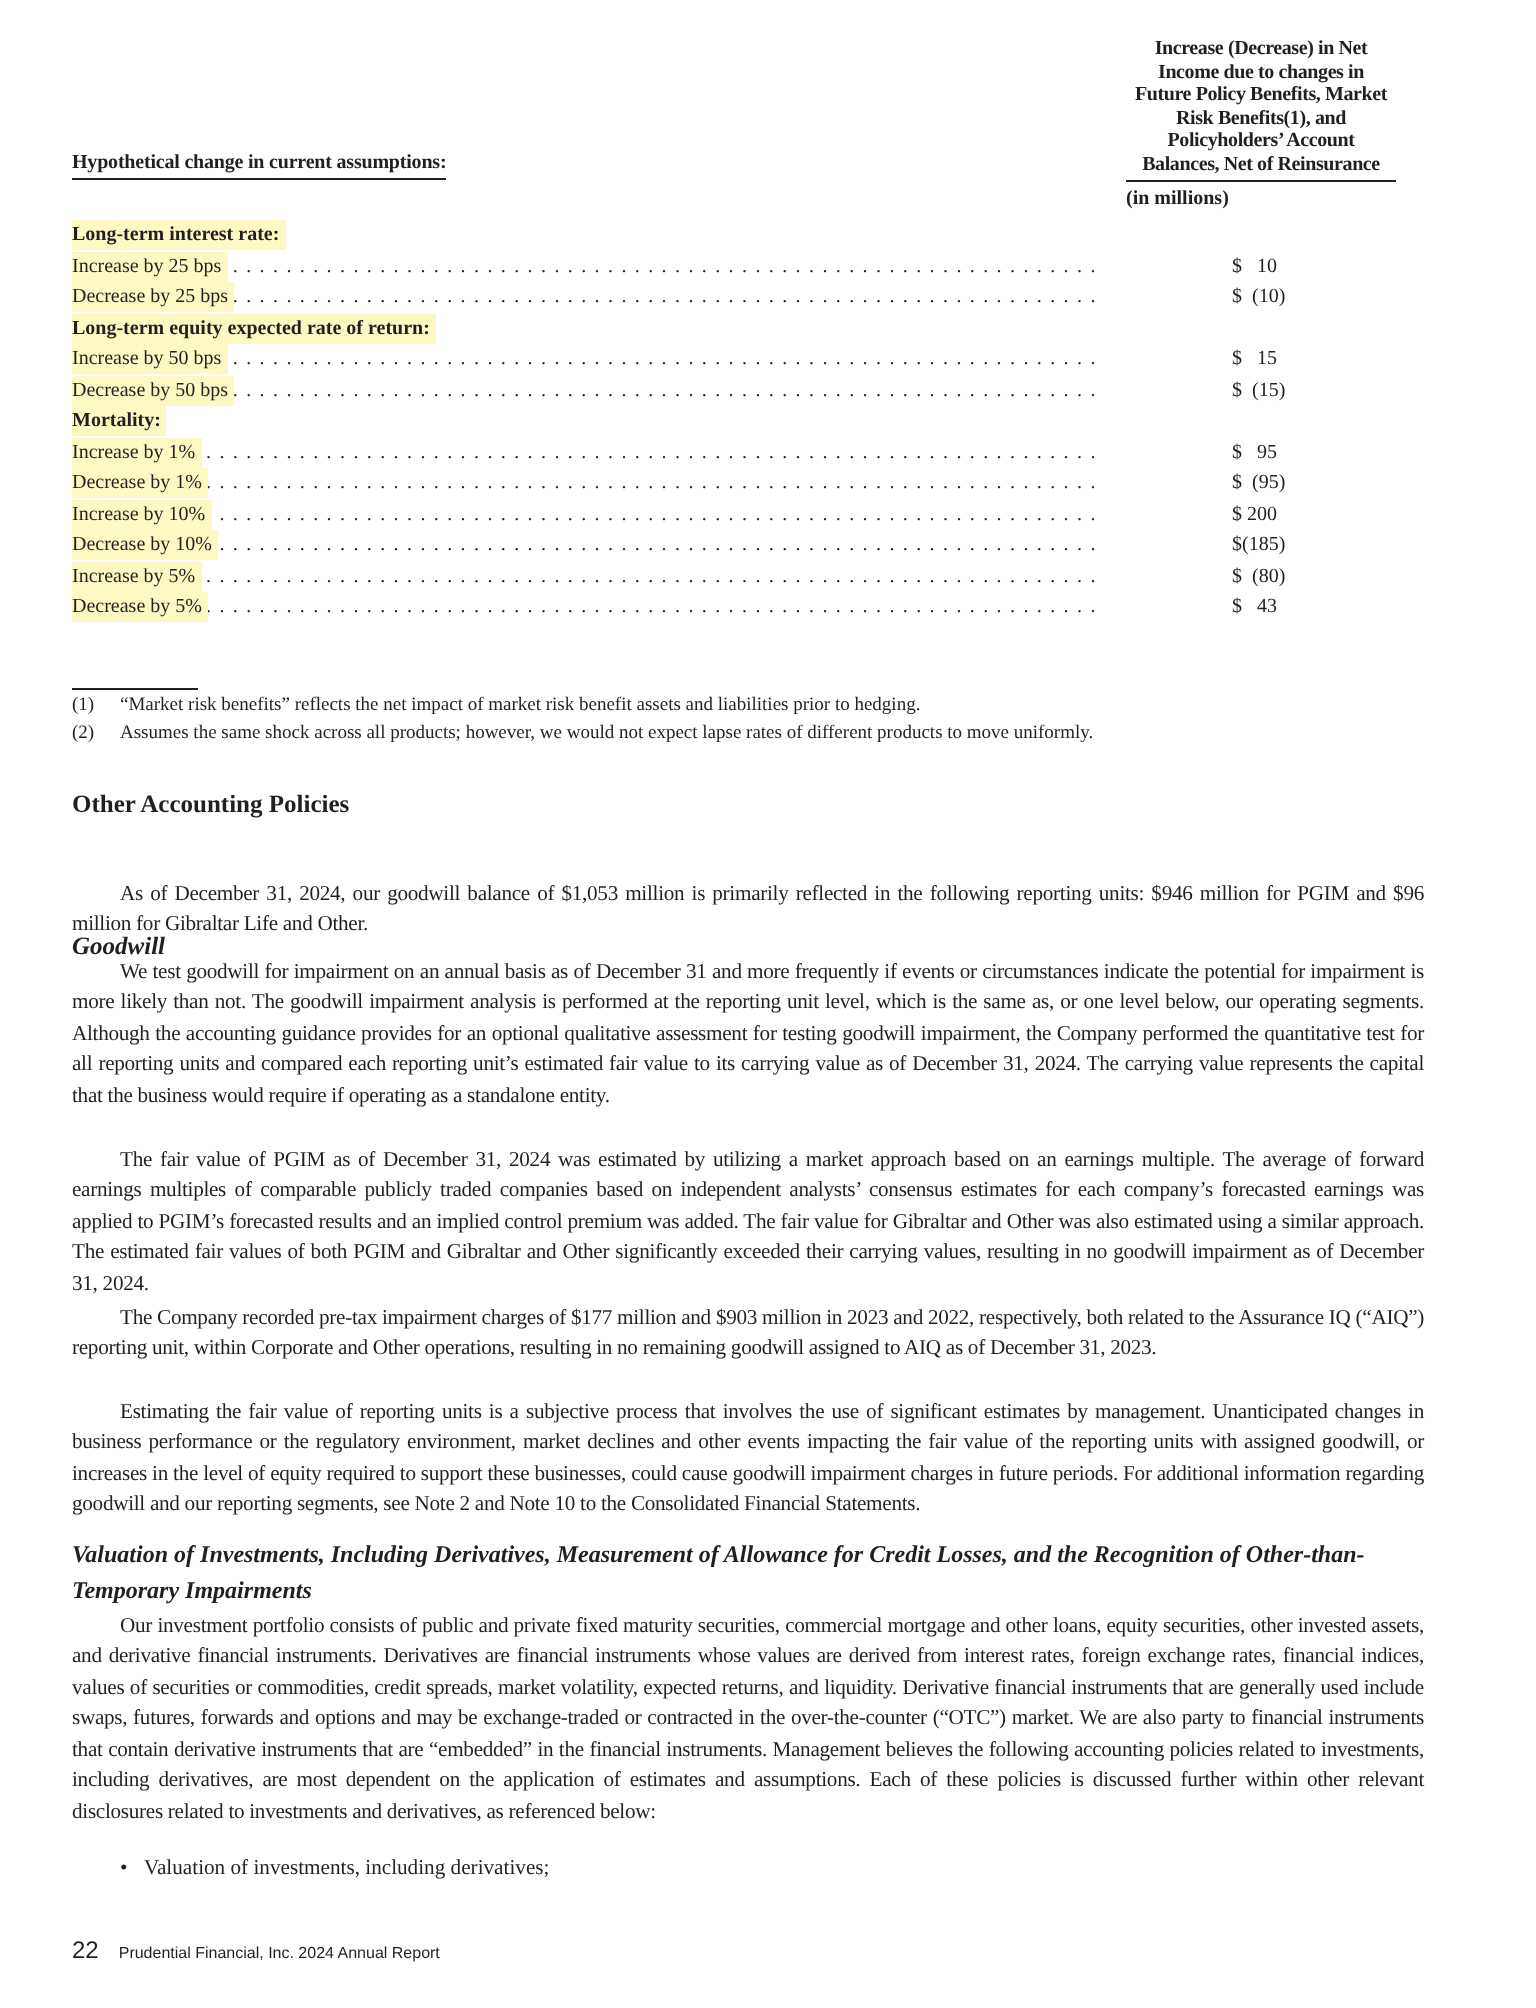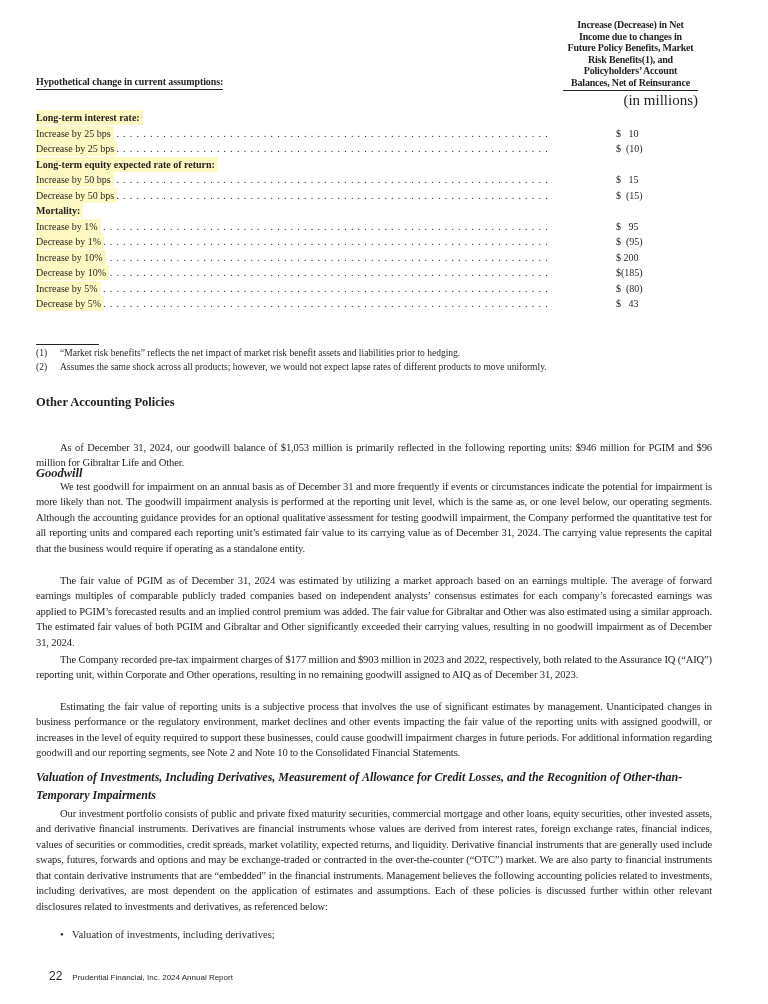--- a/index.html
+++ b/index.html
@@ -18,21 +18,21 @@
       letter-spacing: -0.1px;
     }
     .hdr-right {
       position: absolute; left: 527px; top: 19px; width: 135px;
       text-align: center; font-weight: bold; font-size: 10px; line-height: 11.6px;
       border-bottom: 1.5px solid #231f20; padding-bottom: 1px;
       letter-spacing: -0.2px;
     }
     .hdr-units {
       position: absolute; left: 527px; top: 94px; width: 135px;
-      text-align: right; font-weight: normal; font-size: 15px; line-height: 12px;
+      text-align: left; font-weight: bold; font-size: 10px; line-height: 12px;
     }
     .rows { position: absolute; left: 0; top: 110px; width: 662px; }
     .row { height: 15.5px; position: relative; font-size: 10px; line-height: 15px; white-space: nowrap; }
     .row.group { font-weight: bold; }
     .row .label { position: absolute; left: 0; top: 0; background: #fef9c3; padding-right: 3px; }
     .row .leader {
       position: absolute; left: 0; top: 0; width: 512px; overflow: hidden;
       letter-spacing: 4.2px; color: #231f20;
     }
     .row .val {
@@ -51,21 +51,21 @@
       font-weight: bold; font-style: italic; font-size: 12px; line-height: 18px;
     }
     .para {
       position: absolute; left: 36px; width: 676px;
       font-size: 10.6px; line-height: 15.5px; text-align: justify;
       text-indent: 24px; letter-spacing: -0.15px;
     }
     .bullet { position: absolute; left: 60px; top: 927px; font-size: 10.6px; line-height: 15px; }
     .bullet .dot { display: inline-block; width: 12px; }
 
-    .footer { position: absolute; left: 49px; top: 966px; white-space: nowrap; }
+    .footer { position: absolute; left: 36px; top: 966px; white-space: nowrap; }
     .footer .pg { font-family: "Liberation Sans", "DejaVu Sans", sans-serif; font-size: 12px; margin-right: 6px; }
     .footer .rpt { font-family: "Liberation Sans", "DejaVu Sans", sans-serif; font-size: 8px; }
   </style>
 </head>
 <body>
 
 <div class="tbl">
   <div class="hdr-right">
     <div>Increase (Decrease) in Net</div>
     <div>Income due to changes in</div>

